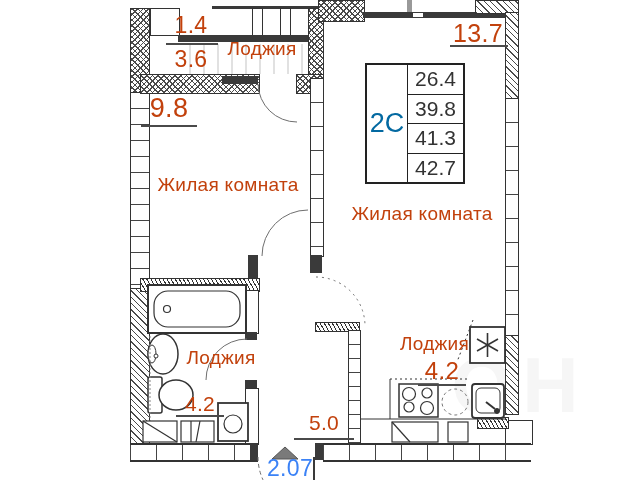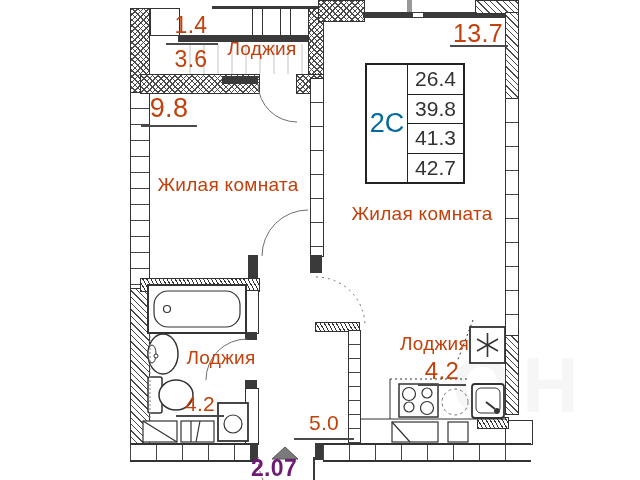--- a/index.html
+++ b/index.html
@@ -203,21 +203,21 @@
   <div class="lbl" style="left:174px;top:393px;width:52px;font-size:21px;">4.2</div>
   <div class="uline" style="left:176px;top:415px;width:48px;"></div>
 
   <div class="lbl" style="left:296px;top:412px;width:56px;font-size:21px;">5.0</div>
   <div class="uline" style="left:294px;top:438px;width:60px;height:2px;"></div>
 
   <div class="lbl" style="left:400px;top:334px;width:66px;font-size:19px;">Лоджия</div>
   <div class="lbl" style="left:414px;top:358px;width:56px;font-size:24px;">4.2</div>
   <div class="uline" style="left:418px;top:384px;width:48px;height:2px;"></div>
 
-  <div class="lbl" style="left:240px;top:456px;width:68px;font-size:23px;font-weight:700;color:#701a75;">2.07</div>
+  <div class="lbl" style="left:256px;top:456px;width:68px;font-size:23px;font-weight:400;color:#3b82f6;">2.07</div>
 
   <div id="specbox">
     <div class="tcell">2С</div>
     <div class="vals">
       <div>26.4</div>
       <div>39.8</div>
       <div>41.3</div>
       <div>42.7</div>
     </div>
   </div>

